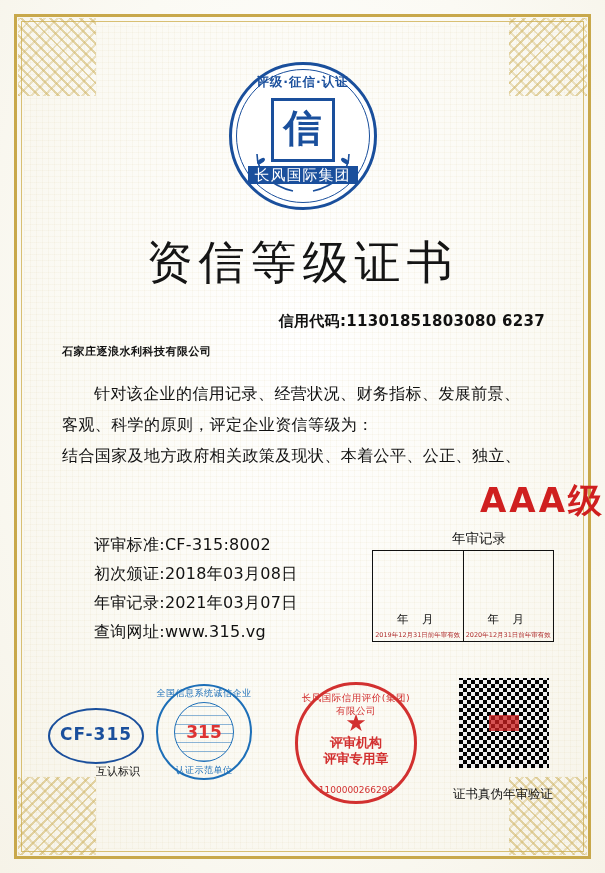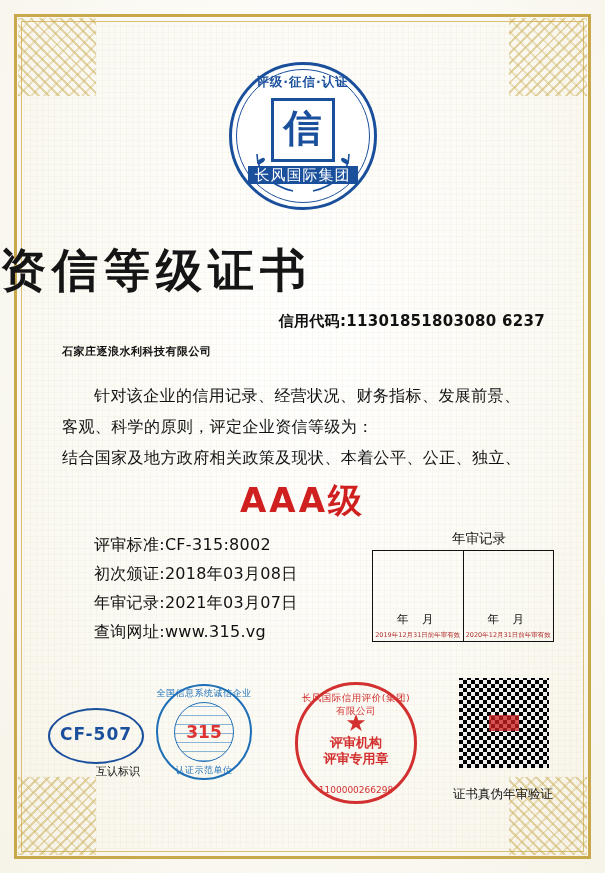--- a/index.html
+++ b/index.html
@@ -132,24 +132,25 @@
     left: 50%;
     transform: translateX(-50%);
     width: 120px;
     height: 46px;
   }
 
   
   .title {
     position: absolute;
     left: 0; right: 0;
-    top: 240px;
+    top: 232px;
+    text-align: center;
     font-size: 46px;
     letter-spacing: 6px;
-    font-weight: bold;
+    font-weight: normal;
     color: #151515;
     font-family: "DejaVu Sans", sans-serif;
   }
 
   .credit-code {
     position: absolute;
     right: 60px;
     top: 312px;
     font-size: 15px;
     font-weight: bold;
@@ -170,30 +171,30 @@
   }
 
   .body-text {
     position: absolute;
     left: 62px;
     right: 56px;
     top: 380px;
     font-size: 16px;
     line-height: 31px;
     color: #111;
-    font-family: Liberation Sans, sans-serif;
+    font-family: Liberation Mono, monospace;
     letter-spacing: .4px;
   }
   .body-text .indent { text-indent: 32px; }
 
   .grade {
     position: absolute;
     left: 0; right: 0;
     top: 478px;
-    text-align: center;
+    text-align: right;
     color: #cf1f1f;
     font-size: 34px;
     font-weight: bold;
     letter-spacing: 3px;
     font-family: "DejaVu Sans", sans-serif;
   }
 
   
   .info-list {
     position: absolute;
@@ -466,21 +467,21 @@
         <div class="ym">年 月</div>
         <div class="note">2019年12月31日前年审有效</div>
       </div>
       <div class="review-cell">
         <div class="ym">年 月</div>
         <div class="note">2020年12月31日前年审有效</div>
       </div>
     </div>
   </div>
 
-  <div class="seal-cf">CF-507</div>
+  <div class="seal-cf">CF-315</div>
   <div class="seal-cf-label">互认标识</div>
 
   <div class="seal-globe">
     <div class="g-ring"></div>
     <div class="g-arc top">全国信息系统诚信企业</div>
     <div class="g-inner"></div>
     <div class="g-center">315</div>
     <div class="g-arc bottom">认证示范单位</div>
   </div>
 

